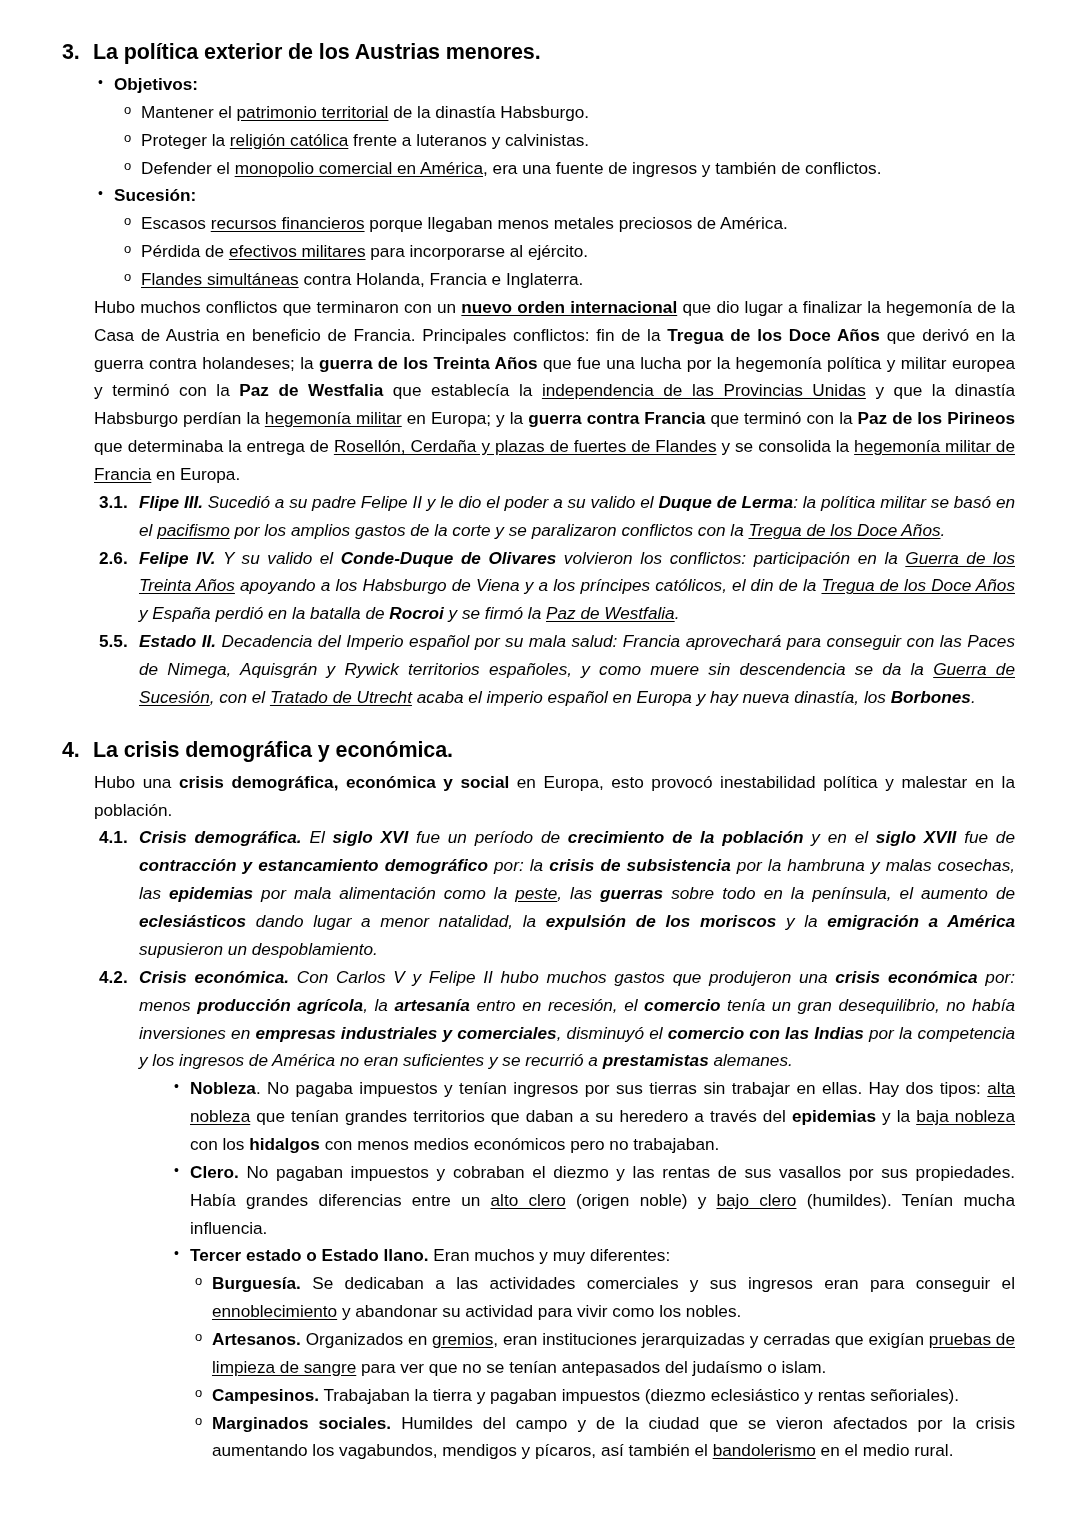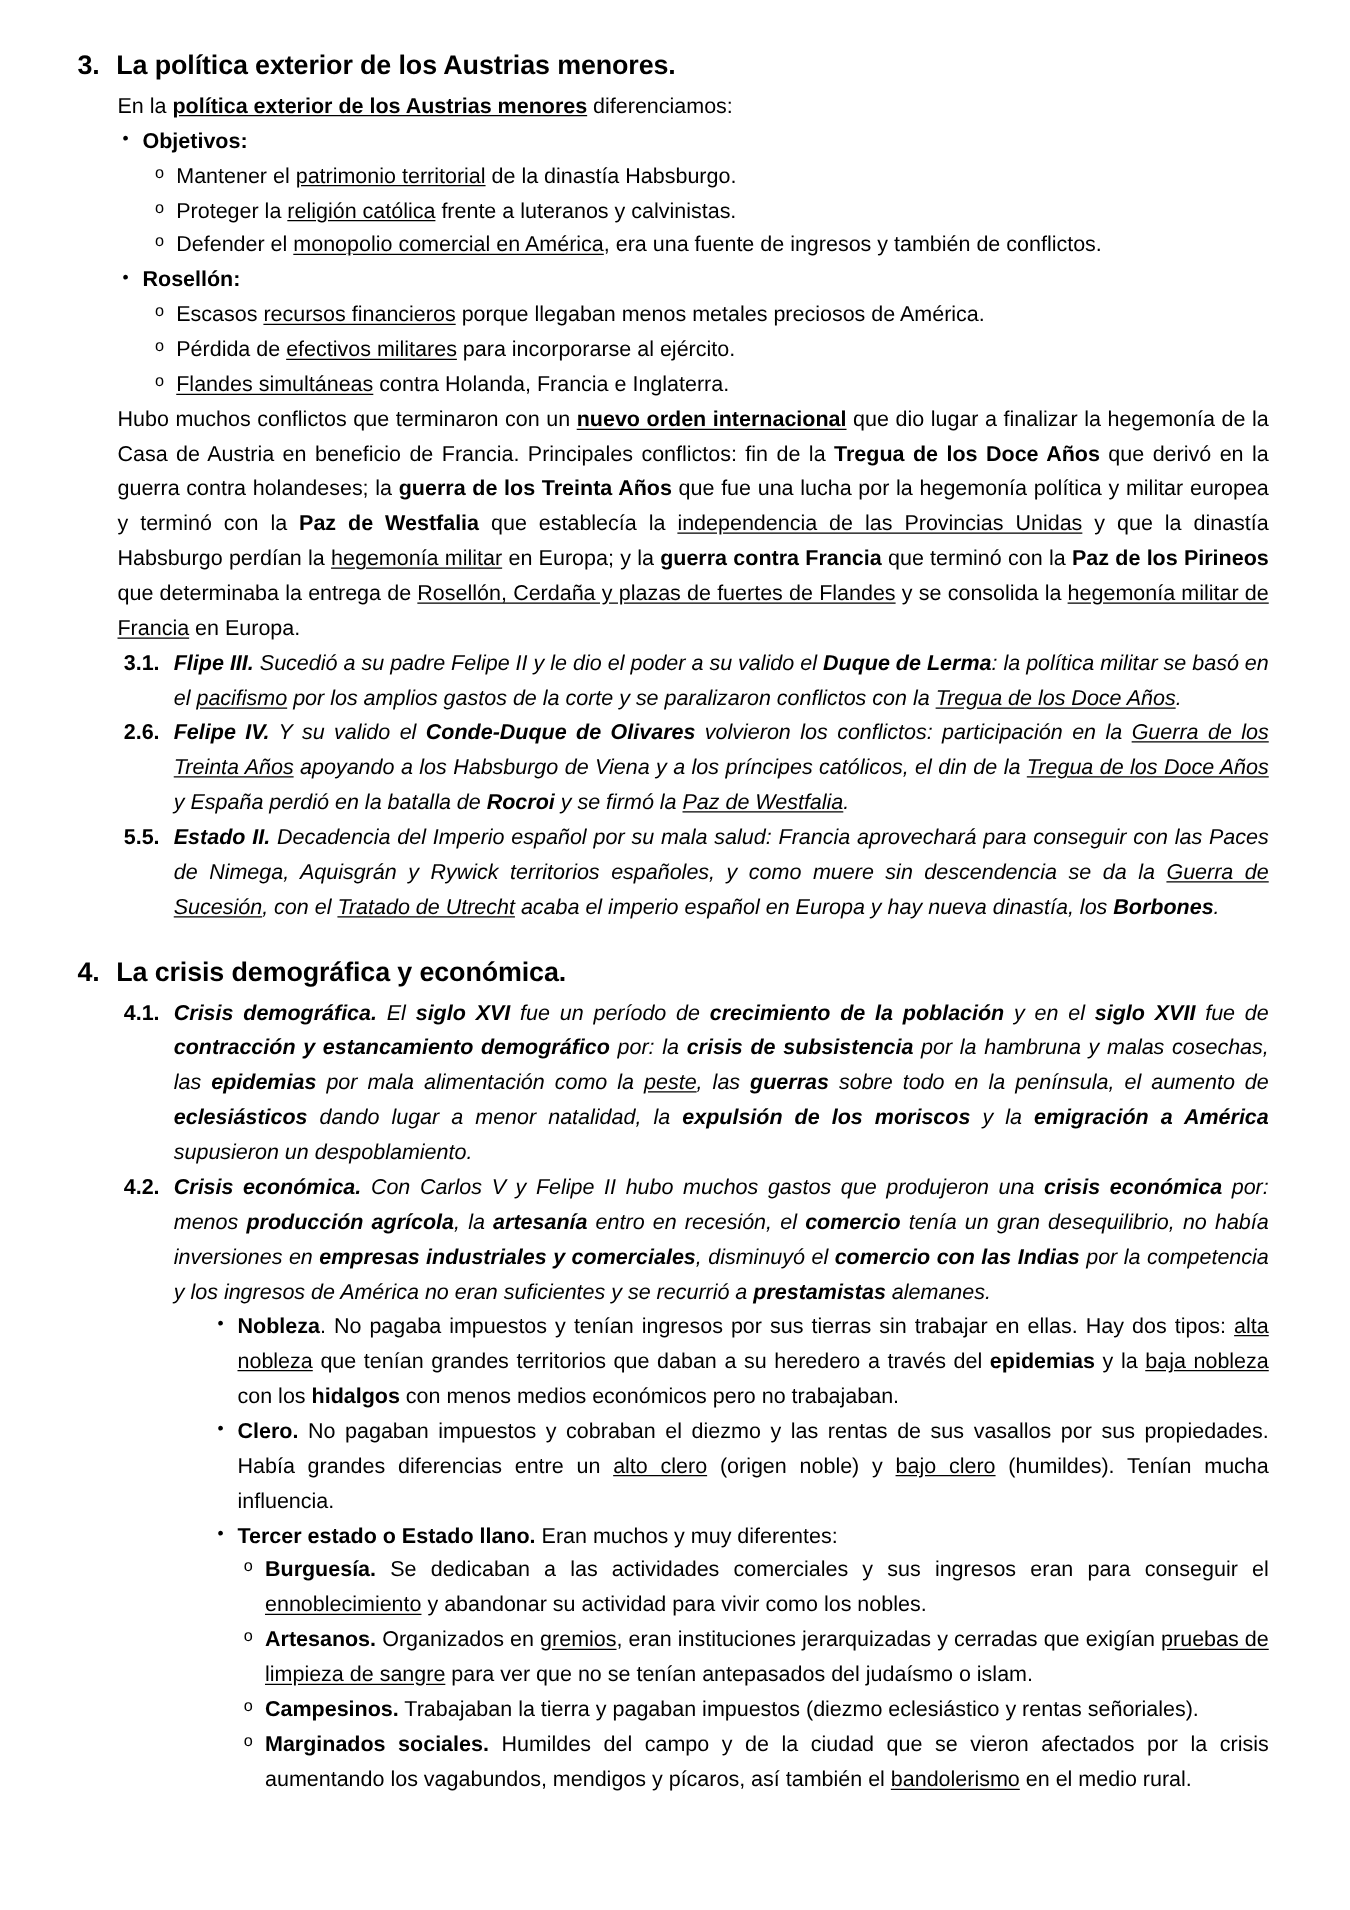--- a/index.html
+++ b/index.html
@@ -110,42 +110,41 @@
 </head>
 <body>
 
 <div class="page">
 
   <div class="section">
     <span class="num">3.</span>
     <span class="title">La política exterior de los Austrias menores.</span>
   </div>
 
-  <p class="para intro">En la <b><u>política exterior de los Austrias menores</u></b> diferenciamos:</p>
 
   <div class="b1">
     <span class="mk">•</span>
     <span class="tx"><b>Objetivos:</b></span>
   </div>
   <div class="b2">
     <span class="mk">o</span>
     <span class="tx">Mantener el <u>patrimonio territorial</u> de la dinastía Habsburgo.</span>
   </div>
   <div class="b2">
     <span class="mk">o</span>
     <span class="tx">Proteger la <u>religión católica</u> frente a luteranos y calvinistas.</span>
   </div>
   <div class="b2">
     <span class="mk">o</span>
     <span class="tx">Defender el <u>monopolio comercial en América</u>, era una fuente de ingresos y también de conflictos.</span>
   </div>
 
   <div class="b1">
     <span class="mk">•</span>
-    <span class="tx"><b>Rosellón:</b></span>
+    <span class="tx"><b>Sucesión:</b></span>
   </div>
   <div class="b2">
     <span class="mk">o</span>
     <span class="tx">Escasos <u>recursos financieros</u> porque llegaban menos metales preciosos de América.</span>
   </div>
   <div class="b2">
     <span class="mk">o</span>
     <span class="tx">Pérdida de <u>efectivos militares</u> para incorporarse al ejército.</span>
   </div>
   <div class="b2">
@@ -166,20 +165,21 @@
   <div class="sub">
     <span class="num">5.5.</span>
     <span class="tx"><b>Estado II.</b> Decadencia del Imperio español por su mala salud: Francia aprovechará para conseguir con las Paces de Nimega, Aquisgrán y Rywick territorios españoles, y como muere sin descendencia se da la <u>Guerra de Sucesión</u>, con el <u>Tratado de Utrecht</u> acaba el imperio español en Europa y hay nueva dinastía, los <b>Borbones</b>.</span>
   </div>
 
   <div class="section sp">
     <span class="num">4.</span>
     <span class="title">La crisis demográfica y económica.</span>
   </div>
 
+  <p class="para intro">Hubo una <b>crisis demográfica, económica y social</b> en Europa, esto provocó inestabilidad política y malestar en la población.</p>
 
   <div class="sub">
     <span class="num">4.1.</span>
     <span class="tx"><b>Crisis demográfica.</b> El <b>siglo XVI</b> fue un período de <b>crecimiento de la población</b> y en el <b>siglo XVII</b> fue de <b>contracción y estancamiento demográfico</b> por: la <b>crisis de subsistencia</b> por la hambruna y malas cosechas, las <b>epidemias</b> por mala alimentación como la <u>peste</u>, las <b>guerras</b> sobre todo en la península, el aumento de <b>eclesiásticos</b> dando lugar a menor natalidad, la <b>expulsión de los moriscos</b> y la <b>emigración a América</b> supusieron un despoblamiento.</span>
   </div>
   <div class="sub">
     <span class="num">4.2.</span>
     <span class="tx"><b>Crisis económica.</b> Con Carlos V y Felipe II hubo muchos gastos que produjeron una <b>crisis económica</b> por: menos <b>producción agrícola</b>, la <b>artesanía</b> entro en recesión, el <b>comercio</b> tenía un gran desequilibrio, no había inversiones en <b>empresas industriales y comerciales</b>, disminuyó el <b>comercio con las Indias</b> por la competencia y los ingresos de América no eran suficientes y se recurrió a <b>prestamistas</b> alemanes.</span>
   </div>
 

